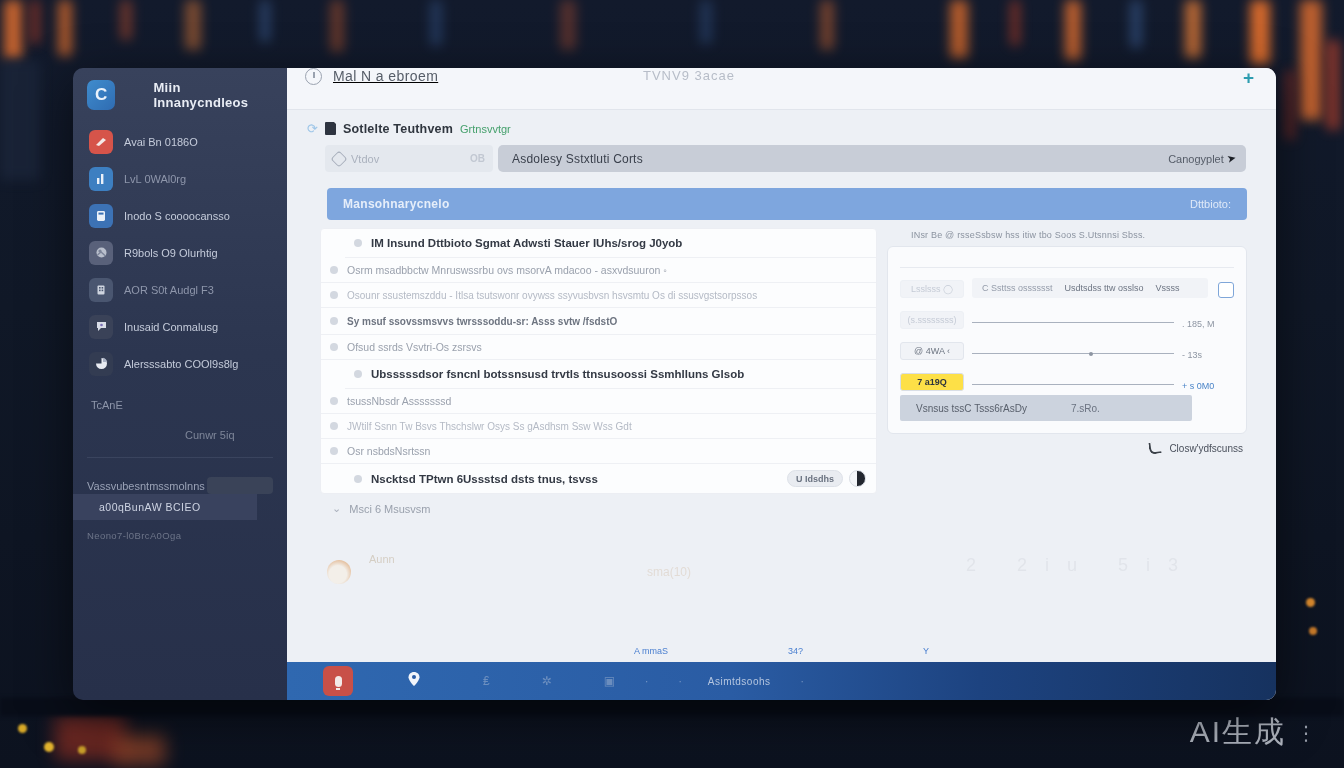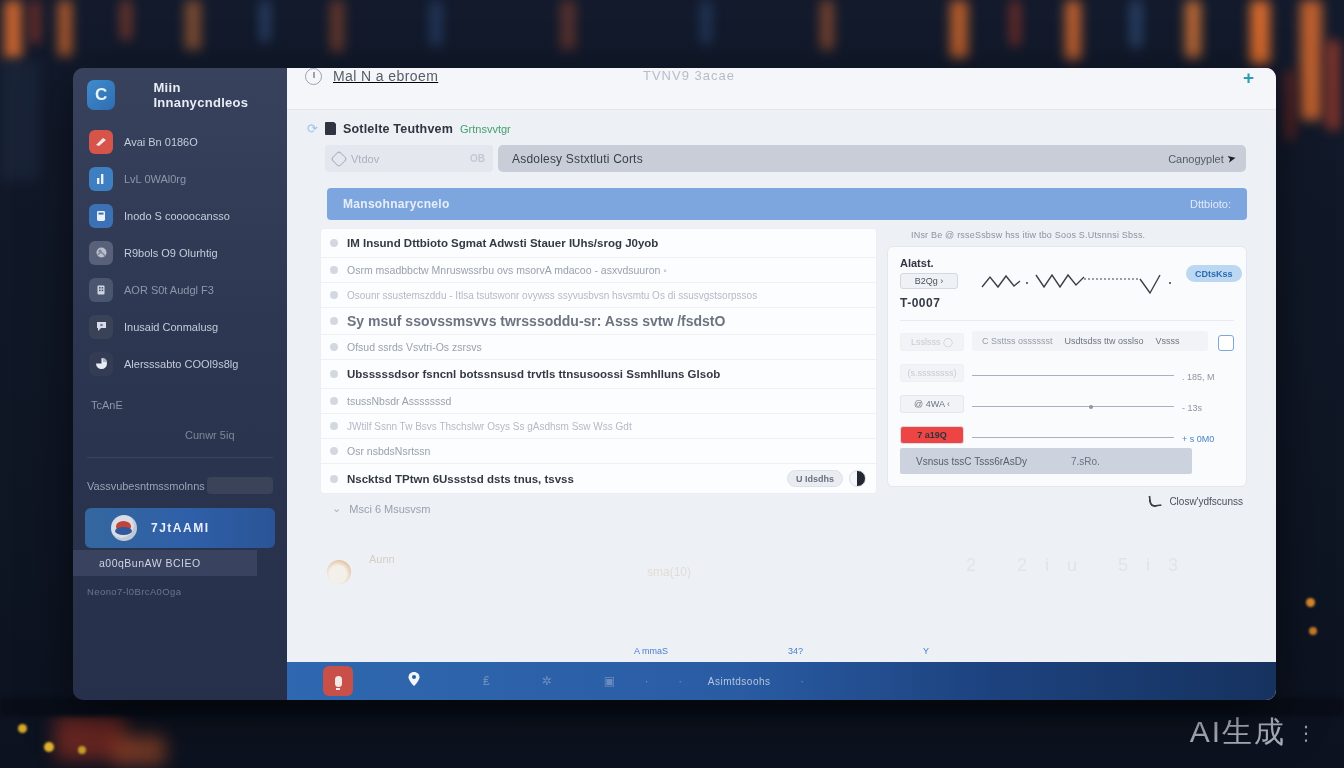--- a/index.html
+++ b/index.html
@@ -83,22 +83,22 @@
   .banner-action { margin-left:auto; font-size:11px; color:#eaf1fb; opacity:.9; }
 
   .content { display:flex; gap:10px; padding:8px 29px 0 33px; align-items:flex-start; }
 
   
   .listwrap { width:557px; }
   .listcard { background:#fcfdfe; border-radius:4px; border:1px solid #eceef3; }
   .lrow { display:flex; align-items:center; min-height:25px; padding:2px 10px 2px 26px; position:relative; border-bottom:1px solid #eef0f4; }
   .lrow:last-child { border-bottom:none; }
   .lrow .bullet { position:absolute; left:9px; width:8px; height:8px; border-radius:50%; background:#d3d8e0; }
-  .lrow.b { font-size:11.5px; font-weight:bold; color:#333944; min-height:29px; }
-  .lrow.m { font-size:14px; color:#6d7480; font-weight:bold; min-height:27px; }
+  .lrow.b { font-size:11.5px; font-weight:bold; color:#333944; min-height:29px;margin-left:24px; }
+  .lrow.m { font-size:10px; color:#6d7480; font-weight:bold; min-height:27px; }
   .lrow.l { font-size:10.5px; color:#9aa1ad; }
   .lrow.xl { font-size:10px; color:#b4bac5; }
   .lrow-badge { margin-left:auto; display:flex; align-items:center; gap:6px; }
   .mini-pill { background:#e9ecf1; border:1px solid #dde1e8; border-radius:9px; height:17px; display:flex; align-items:center; gap:4px;
                padding:0 8px; font-size:9px; color:#6a7280; }
   .toggle { width:17px; height:17px; border-radius:50%; background:linear-gradient(90deg,#f4f6f9 50%,#23272f 50%); border:1px solid #d8dce3; }
   .lrow-out { display:flex; align-items:center; gap:8px; padding:8px 0 0 12px; font-size:11px; color:#9aa1ad; }
   .chev { color:#aab0bc; font-size:11px; }
 
   
@@ -113,21 +113,21 @@
   .p-devid { margin-top:7px; font-size:12px; color:#343b47; font-weight:bold; letter-spacing:.5px; }
   .p-wave { flex:1; padding-top:4px; }
   .p-pill { background:#bcd7f2; color:#2a6cb4; border-radius:9px; height:17px; padding:0 9px; font-size:9px;
             display:flex; align-items:center; font-weight:bold; margin-top:8px; }
   .p-hr { height:1px; background:#e7eaf0; margin:10px 0; }
   .p-row { display:flex; align-items:flex-end; gap:8px; margin-bottom:13px; }
   .p-btn { width:64px; flex:0 0 64px; height:18px; border-radius:3px; background:#f1f3f7; border:1px solid #e2e6ed;
            font-size:9px; display:flex; align-items:center; justify-content:center; color:#7c London; }
   .p-btn.faint { color:#c5cbd6; border-color:#edf0f5; }
   .p-btn.mid { color:#6e7683; }
-  .p-btn.strong { color:#2e343e; font-weight:bold; background:#ef4444; border-color:#d9dee6; }
+  .p-btn.strong { color:#2e343e; font-weight:bold; background:#fde047; border-color:#d9dee6; }
   .p-toolbar { flex:1; background:#f1f3f7; border-radius:3px; height:20px; display:flex; align-items:center; gap:12px; padding:0 10px; }
   .p-tb1 { font-size:9px; color:#949caa; }
   .p-tb2,.p-tb3 { font-size:9px; color:#6d7583; }
   .p-check { width:16px; height:16px; border:1.5px solid #7fa6d9; border-radius:3px; background:#fff; flex:0 0 16px; margin-left:2px; }
   .p-slider { flex:1; height:13px; position:relative; }
   .p-slider .line { position:absolute; top:6px; left:0; right:0; height:1px; background:#a9b1be; }
   .p-slider .nub { position:absolute; top:4.5px; left:58%; width:4px; height:4px; border-radius:50%; background:#8d95a2; }
   .p-val { width:52px; flex:0 0 52px; font-size:9px; color:#8d95a2; text-align:left; }
   .p-val.blue { color:#4a84c8; }
   .p-footbar { margin-top:4px; height:26px; width:calc(100% - 42px); background:#ccd3de; border-radius:2px;
@@ -276,24 +276,20 @@
         <span class="sb-label">Alersssabto COOl9s8lg</span>
       </div>
     </div>
     <div class="sb-section">TcAnE</div>
     <div class="sb-sub">Cunwr 5iq</div>
     <div class="sb-div"></div>
     <div class="sb-storage">
       <span class="pill-bg"></span>
       <span>Vassvubesntmssmolnns</span>
     </div>
-    <div class="sb-profile">
-      <span class="sb-avatar"></span>
-      <span class="sb-profile-name">7JtAAMI</span>
-    </div>
     <div class="sb-action">a00qBunAW BCIEO</div>
     <div class="sb-footer">Neono7-l0BrcA0Oga</div>
   </div>
 
   <div class="main">
 
     <div class="titlebar">
       <span class="clock"></span>
       <span class="tb-title">Mal N a ebroem</span>
       <span class="tb-center">TVNV9  3acae</span>
@@ -378,38 +374,20 @@
         </div>
         <div class="lrow-out">
           <span class="chev">⌄</span>
           <span>Msci 6 Msusvsm</span>
         </div>
       </div>
 
       <div class="panel">
         <div class="p-caption">INsr Be @ rsseSsbsw hss itiw tbo Soos S.Utsnnsi Sbss.</div>
         <div class="p-card">
-          <div class="p-head">
-            <div class="p-devcol">
-              <div class="p-devlabel">Alatst.</div>
-              <div class="p-devbtn">B2Qg ›</div>
-              <div class="p-devid">T-0007</div>
-            </div>
-            <div class="p-wave">
-              <svg width="196" height="42" viewBox="0 0 196 42">
-                <polyline points="2,26 10,16 18,26 26,15 34,25 40,20" fill="none" stroke="#3a4048" stroke-width="1.4"></polyline>
-                <circle cx="47" cy="22" r="1" fill="#3a4048"></circle>
-                <polyline points="56,14 64,26 72,14 80,26 88,14 96,24 104,16" fill="none" stroke="#3a4048" stroke-width="1.4"></polyline>
-                <line x1="104" y1="18" x2="160" y2="18" stroke="#3a4048" stroke-width="1.2" stroke-dasharray="2,2"></line>
-                <polyline points="160,18 170,32 180,14" fill="none" stroke="#3a4048" stroke-width="1.4"></polyline>
-                <circle cx="190" cy="22" r="1" fill="#3a4048"></circle>
-              </svg>
-            </div>
-            <div class="p-pill">CDtsKss</div>
-          </div>
           <div class="p-hr"></div>
           <div class="p-row">
             <span class="p-btn faint">Lsslsss ◯</span>
             <span class="p-toolbar">
               <span class="p-tb1">C Ssttss osssssst</span>
               <span class="p-tb2">Usdtsdss ttw osslso</span>
               <span class="p-tb3">Vssss</span>
             </span>
             <span class="p-check"></span>
           </div>

